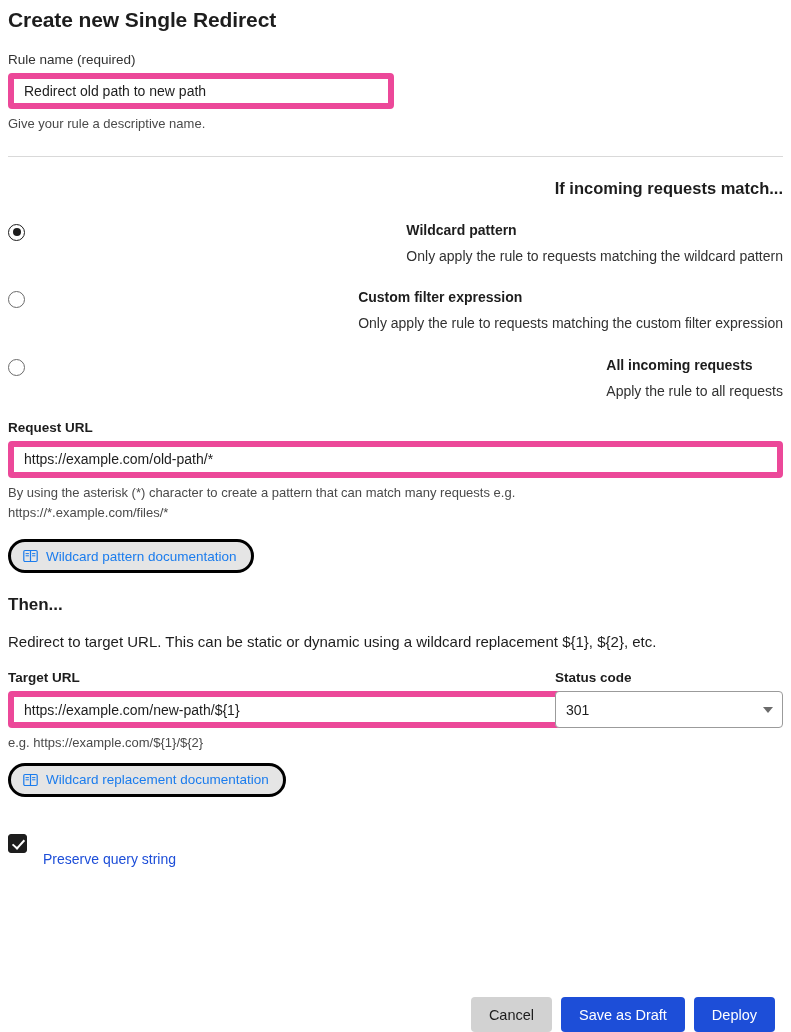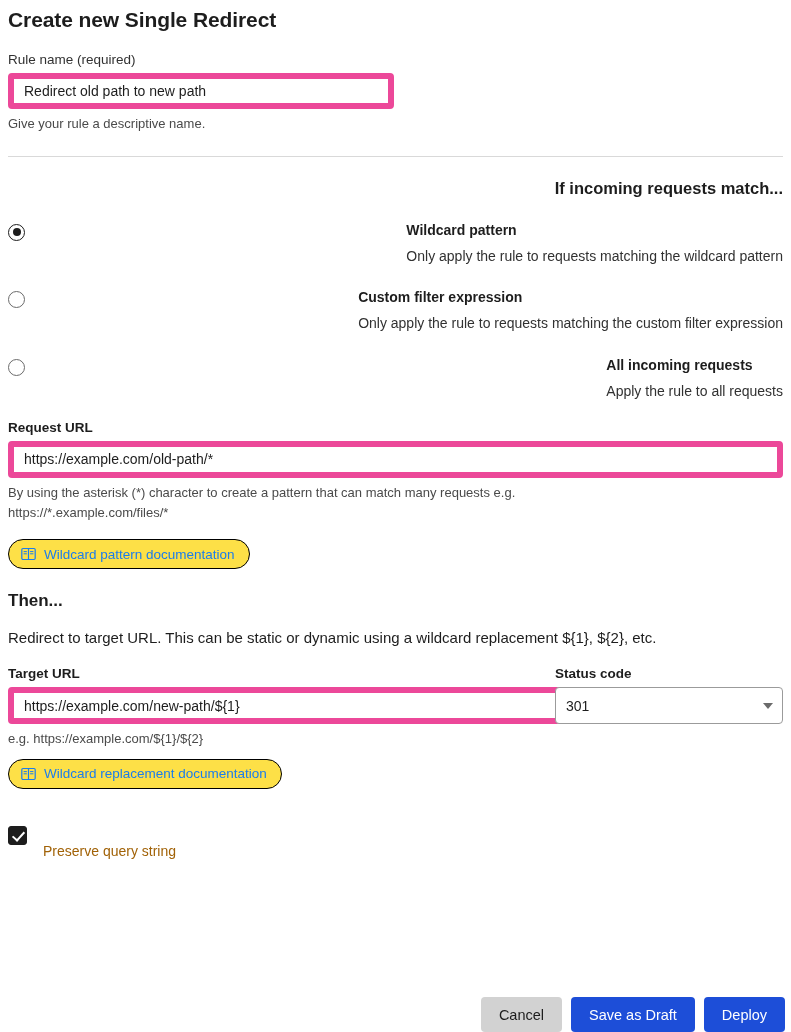--- a/index.html
+++ b/index.html
@@ -131,24 +131,24 @@
 
   .wide-input {
     width: 775px;
     height: 37px;
   }
 
   .doc-pill {
     display: inline-flex;
     align-items: center;
     gap: 8px;
-    border: 1px solid #000000;
+    border: 3px solid #000000;
     border-radius: 18px;
     color: #1b7ced;
-    background: #fde047;
+    background: #e5e5e5;
     font-size: 13.5px;
     padding: 7px 14px 7px 12px;
     margin-top: 16px;
     cursor: pointer;
     line-height: 1;
   }
   .doc-pill svg { display: block; }
 
   .then-head {
     font-size: 17px;
@@ -222,27 +222,27 @@
     left: 5.5px;
     top: 2px;
     width: 5px;
     height: 10px;
     border: solid #ffffff;
     border-width: 0 2.2px 2.2px 0;
     transform: rotate(42deg);
   }
   .checkbox-label {
     font-size: 14px;
-    color: #a16207;
+    color: #1d4ed8;
     margin-top: 32px;
   }
 
   .actions {
     position: absolute;
-    right: 6px;
+    right: 16px;
     bottom: 8px;
     display: flex;
     gap: 9px;
     align-items: center;
   }
   .btn {
     font-family: "Liberation Sans", sans-serif;
     font-size: 14.5px;
     border-radius: 4px;
     border: none;

